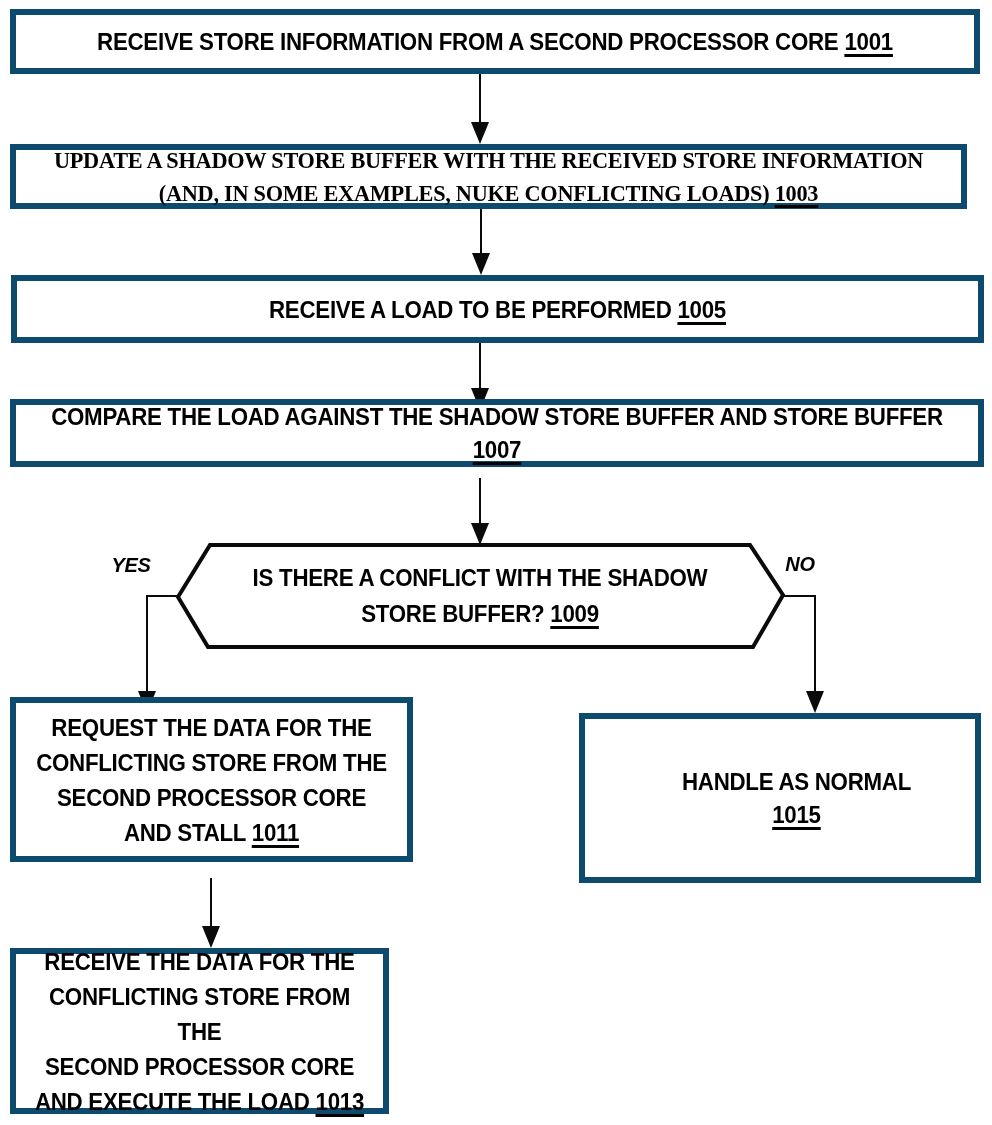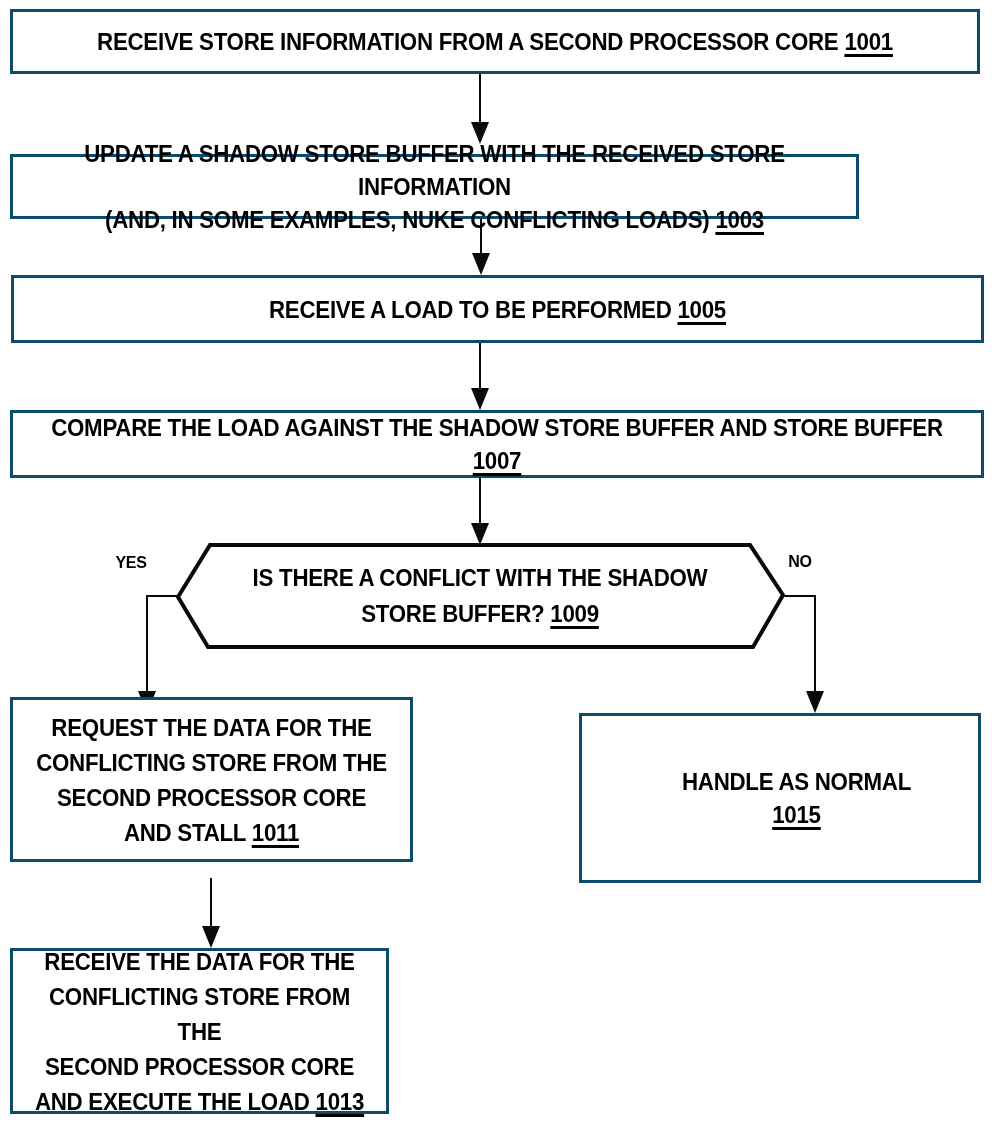--- a/index.html
+++ b/index.html
@@ -12,21 +12,21 @@
     color: #000;
     overflow: hidden;
   }
   #connector-layer {
     position: absolute; left: 0; top: 0; width: 992px; height: 1125px;
     z-index: 0;
   }
   .box {
     position: absolute;
     box-sizing: border-box;
-    border: 3px solid #0c4a6e;
+    border: 6px solid #0c4a6e;
     background: #fff;
     display: flex;
     align-items: center;
     justify-content: center;
     text-align: center;
     z-index: 1;
   }
   .box-text {
     font-size: 24px;
     line-height: 33px;
@@ -36,43 +36,44 @@
     width: 100%;
   }
   .narrow .box-text { line-height: 35px; }
   u.ref {
     text-decoration: underline;
     text-decoration-thickness: 2.5px;
     text-underline-offset: 4px;
   }
   
   #b1001 { left: 10px;  top: 9px;   width: 970px; height: 65px; }
-  #b1003 { left: 10px;  top: 154px; width: 849px; height: 65px; }
+  #b1003 { left: 10px;  top: 144px; width: 957px; height: 65px; font-family: Liberation Serif, serif; }
   #b1005 { left: 11px;  top: 275px; width: 973px; height: 68px; }
-  #b1007 { left: 10px;  top: 410px; width: 974px; height: 68px; }
+  #b1007 { left: 10px;  top: 399px; width: 974px; height: 68px; }
   #b1011 { left: 10px;  top: 697px; width: 403px; height: 165px; }
   #b1013 { left: 10px;  top: 948px; width: 379px; height: 166px; }
   #b1015 { left: 579px; top: 713px; width: 402px; height: 170px; padding-left: 33px; }
   
   #hex-shape {
     position: absolute; left: 174px; top: 541px; width: 613px; height: 112px;
     z-index: 1;
   }
   #hex-text {
     position: absolute; left: 210px; top: 545px; width: 540px; height: 102px;
     display: flex; align-items: center; justify-content: flex-start;
     text-align: center; z-index: 2;
   }
   #hex-text .box-text { line-height: 36px; }
   .branch-label {
     position: absolute;
-    font-size: 16px;
+    font-size: 20px;
     letter-spacing: -0.3px;
     text-align: center;
     z-index: 2;
+    font-style: italic;
   }
   #yes-label { left: 103px; top: 554px; width: 56px; }
   #no-label  { left: 776px; top: 553px; width: 48px; }
   .stroke { stroke: #0a0a0a; stroke-width: 2; fill: none; }
   .head { fill: #0a0a0a; stroke: none; }
 </style>
 </head>
 <body>
 
 <svg id="connector-layer" viewBox="0 0 992 1125" xmlns="http://www.w3.org/2000/svg">

